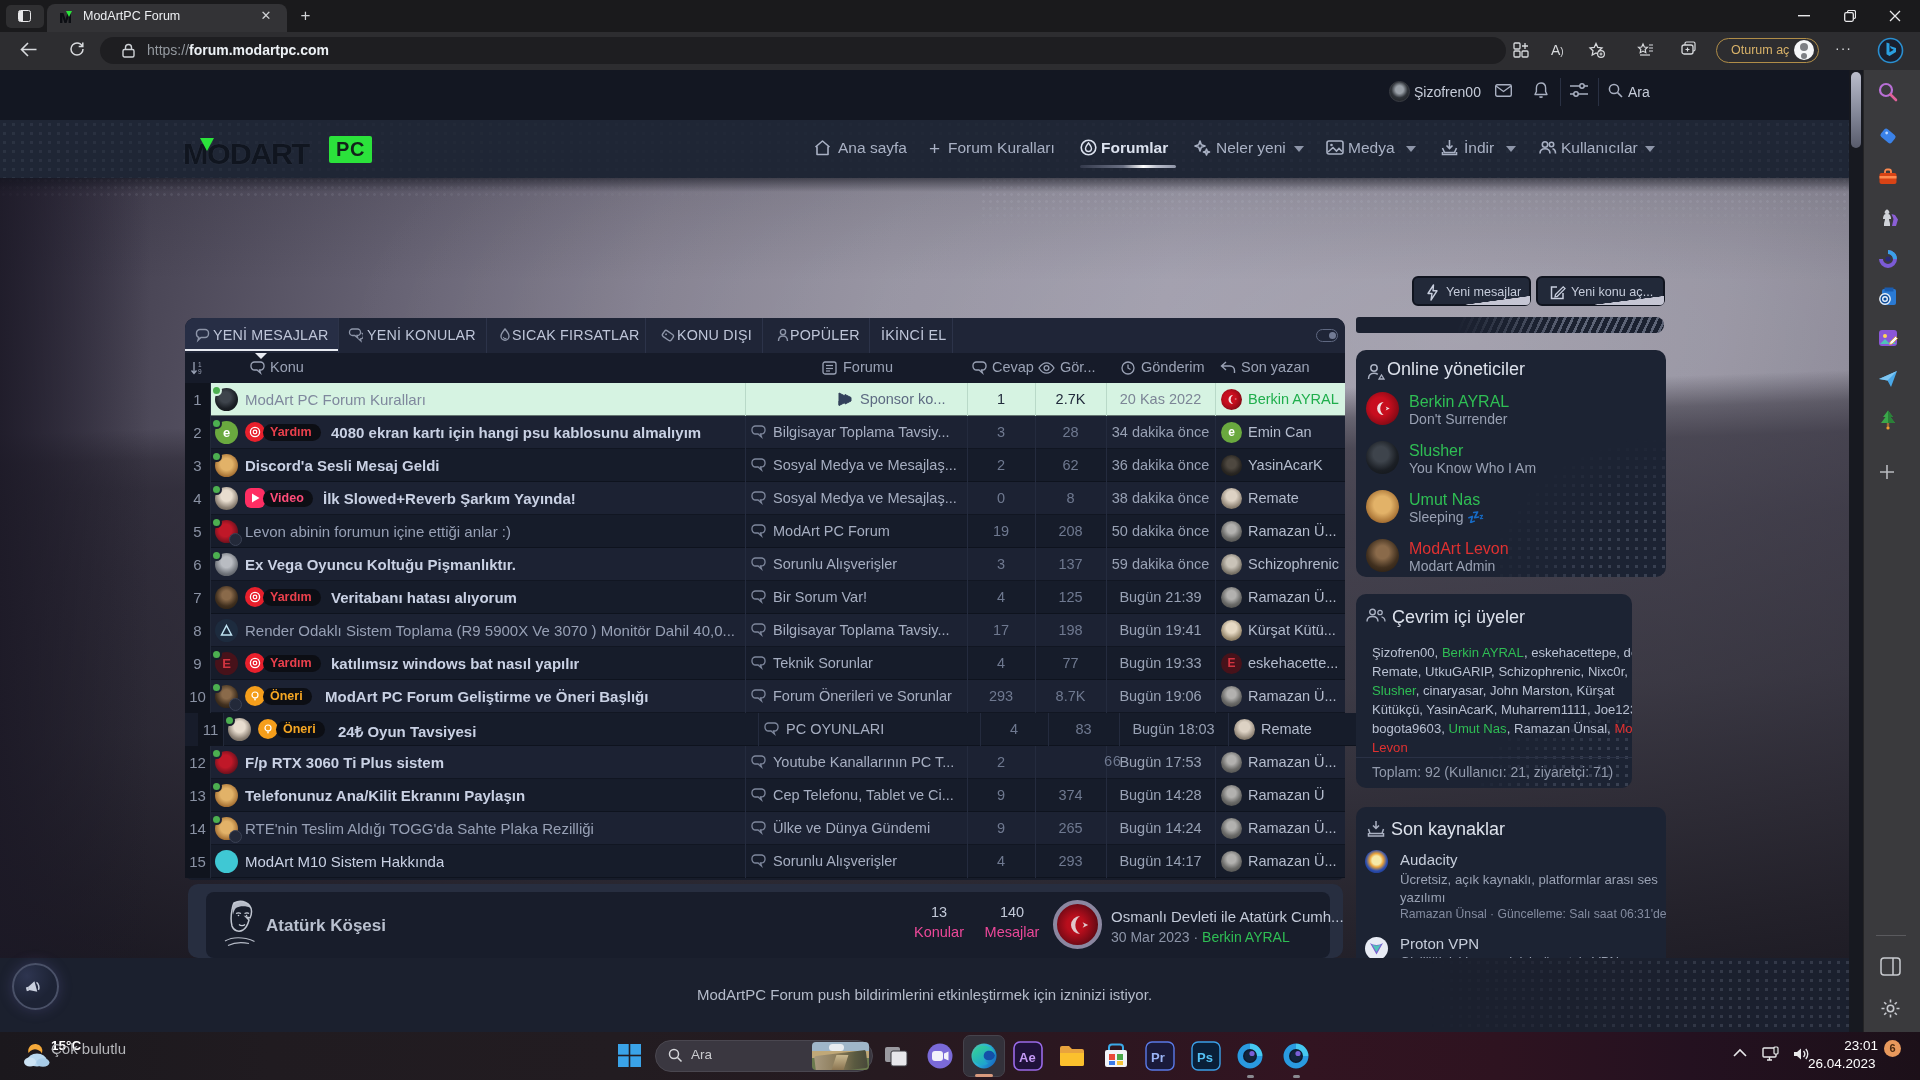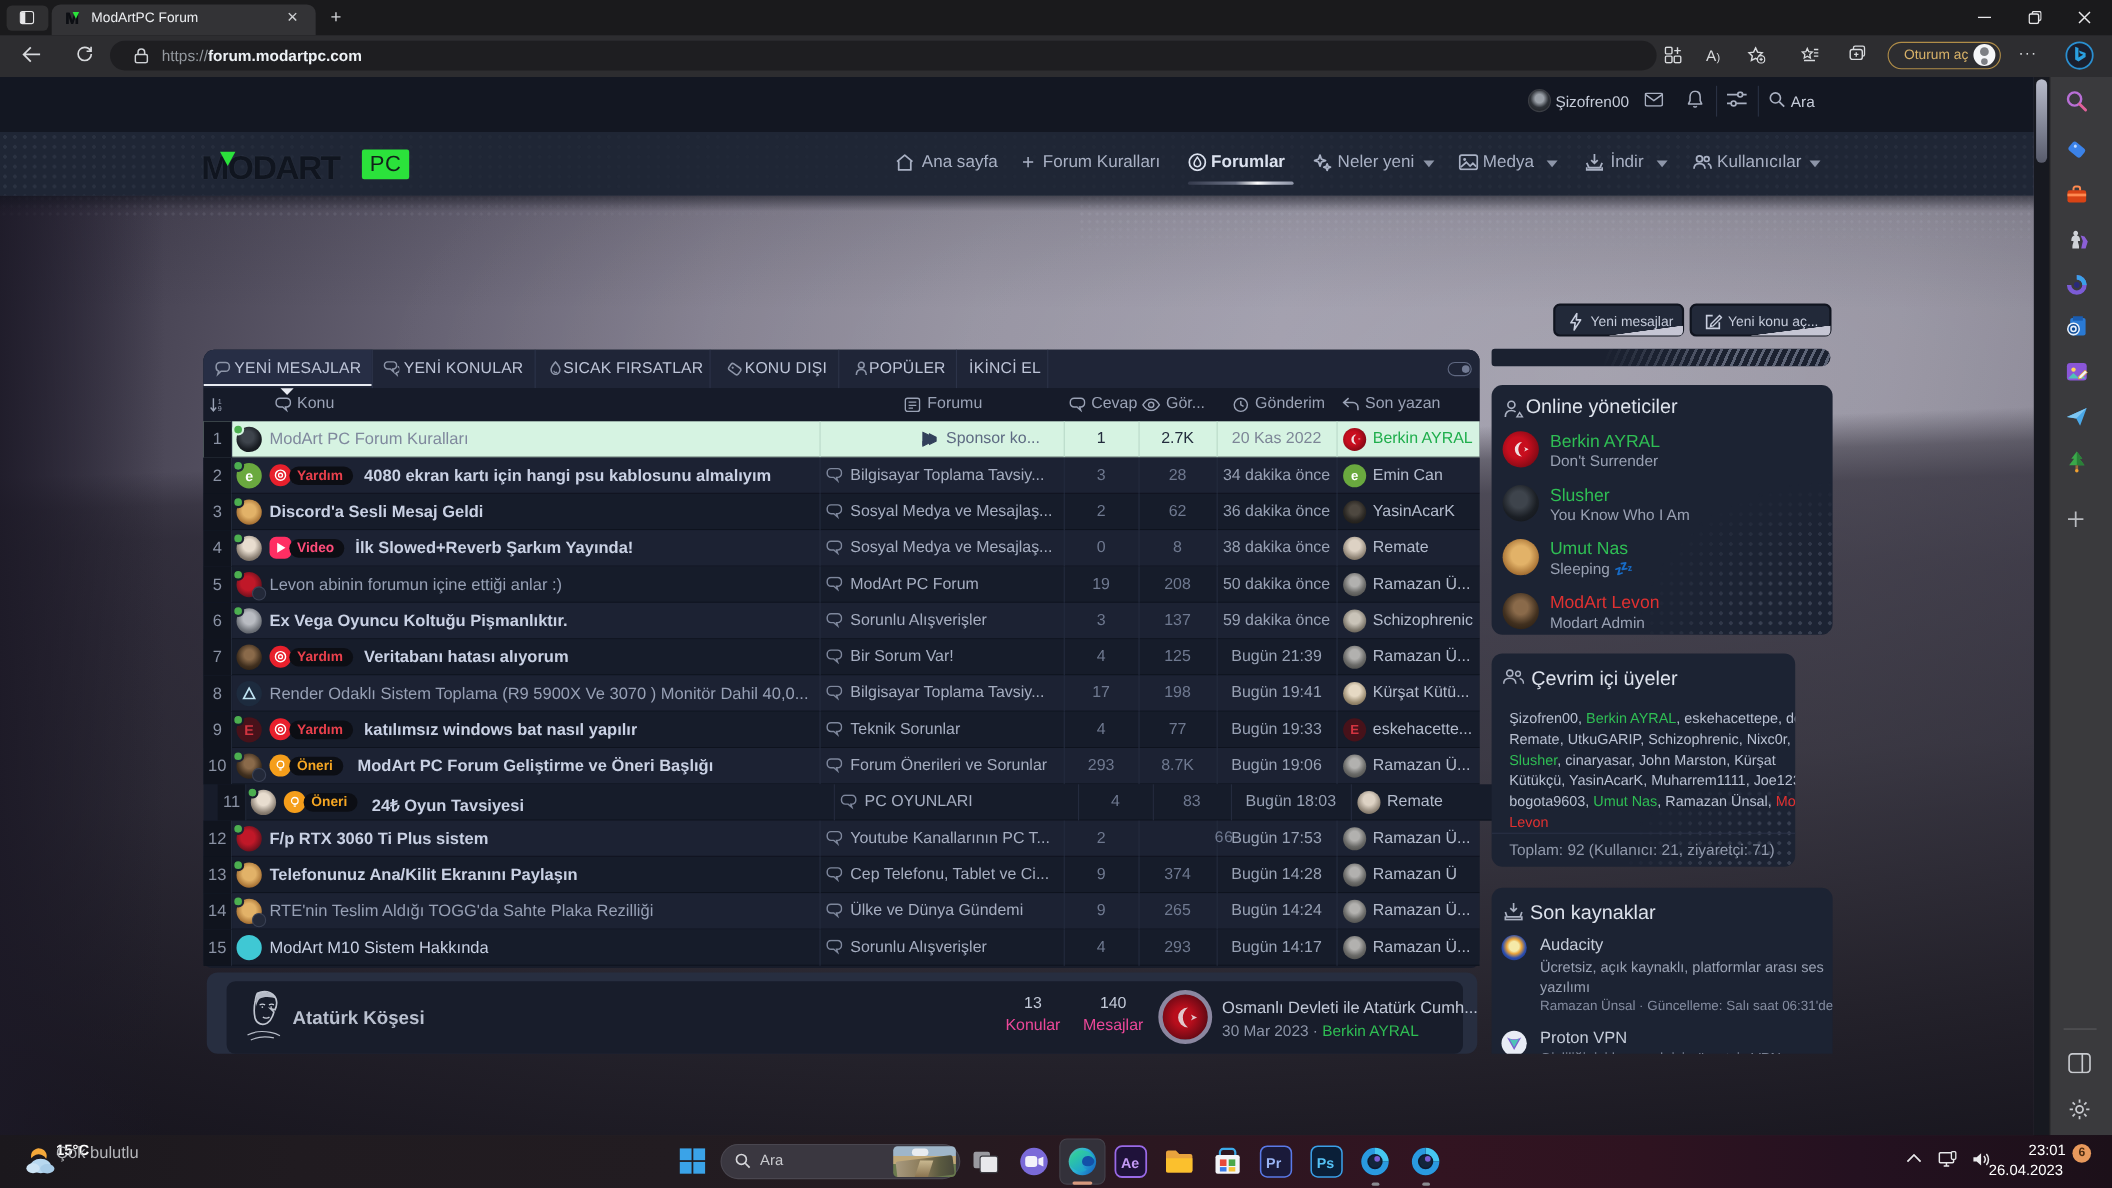--- a/index.html
+++ b/index.html
@@ -41,21 +41,21 @@
 }
 .dots{background-image:radial-gradient(circle, rgba(200,205,220,0.13) 1.3px, transparent 1.5px);background-size:7px 7px;}
 .userbar{left:0;top:0;width:1849px;height:50px;background:#131722;}
 .ubtext{font-size:14px;color:#c6ccd9;}
 .pheader{left:0;top:50px;width:1849px;height:58px;background:#1f2635;}
 .pheader .hdots{position:absolute;left:0;top:0;width:100%;height:100%;background-image:radial-gradient(circle, rgba(160,168,190,0.10) 1.5px, transparent 1.7px);background-size:9px 9px;-webkit-mask-image:linear-gradient(90deg,#000 0%,rgba(0,0,0,0.25) 18%,rgba(0,0,0,0.15) 45%,rgba(0,0,0,0.40) 75%,rgba(0,0,0,0.65) 100%);mask-image:linear-gradient(90deg,#000 0%,rgba(0,0,0,0.25) 18%,rgba(0,0,0,0.15) 45%,rgba(0,0,0,0.40) 75%,rgba(0,0,0,0.65) 100%);}
 .hdrshade{left:0;top:108px;width:1849px;height:14px;background:linear-gradient(180deg,rgba(16,18,28,0.55),rgba(16,18,28,0));}
 
 
 .logo-m{left:183px;top:67px;font-size:30px;font-weight:800;color:#10151f;letter-spacing:-1.5px;transform:scaleX(1.02);transform-origin:left;text-shadow:0 0 1px #3a4150;}
-.logo-pc{left:329px;top:66px;width:43px;height:27px;background:#2be23b;border-radius:2px;color:#12211a;font-weight:400;font-size:20px;text-align:center;line-height:27px;letter-spacing:0.5px;}
+.logo-pc{left:329px;top:66px;width:43px;height:27px;background:#2be23b;border-radius:2px;color:#12211a;font-weight:700;font-size:20px;text-align:center;line-height:27px;letter-spacing:0.5px;}
 .logo-tri{left:200px;top:68px;width:0;height:0;border-left:7.5px solid transparent;border-right:7.5px solid transparent;border-top:13px solid #2be23b;}
 
 
 .nav{font-size:15.5px;color:#a9b1c4;}
 .nav b{color:#dbe1ee;font-weight:700;}
 .navbar-underline{left:1080px;top:95px;width:96px;height:3px;border-radius:2px;background:linear-gradient(90deg,#343a4c 0%,#6a7083 45%,#ffffff 66%,#b9bdcb 80%,#8e94a6 100%);}
 .caret{width:0;height:0;border-left:5px solid transparent;border-right:5px solid transparent;border-top:6px solid #8d95a8;}
 
 
 .tcard{left:185px;top:248px;width:1160px;height:562px;border-radius:10px 10px 8px 8px;background:#171c2a;}
@@ -714,20 +714,32 @@
         <div class="ritem-d" style="top:64px;width:258px;">Ücretsiz, açık kaynaklı, platformlar arası ses yazılımı</div>
         <div class="ritem-m" style="top:100px;">Ramazan Ünsal · Güncelleme: Salı saat 06:31'de</div>
         <div class="av" style="left:9px;top:130px;width:23px;height:23px;background:#e8ecf5;"></div>
         <svg class="abs" style="left:13px;top:134px;" width="15" height="15" viewBox="0 0 15 15">
           <path d="M1 2 L7.5 13.5 L14 2 C11 4.5 4 4.5 1 2 Z" fill="#7a5fd0"></path>
           <path d="M3 3.2 L7.5 11 L12 3.2 C9.5 5 5.5 5 3 3.2 Z" fill="#4fc3b8"></path>
         </svg>
         <div class="ritem-t" style="top:128px;">Proton VPN</div>
         <div class="ritem-d" style="top:146px;width:258px;">Gizliliğinizi korumak için ücretsiz VPN</div>
       </div>
+      <div class="abs notif">
+        <div class="abs dots" style="right:0;top:0;width:420px;height:74px;background-image:radial-gradient(circle, rgba(150,158,180,0.20) 1.6px, transparent 1.8px);background-size:9px 9px;-webkit-mask-image:linear-gradient(90deg,transparent, #000 70%);mask-image:linear-gradient(90deg,transparent, #000 70%);"></div>
+        <div class="notifcirc"></div>
+        <svg class="abs" style="left:25px;top:18px;" width="22" height="21" viewBox="0 0 20 19">
+          <g transform="rotate(-15 10 10)">
+            <path d="M3 8 L10 4.5 L10 14.5 L3 11 Z" fill="#c9cfdd"></path>
+            <rect x="1" y="8" width="2.2" height="3.5" fill="#c9cfdd"></rect>
+            <path d="M11.5 6 C13 7.5 13 11.5 11.5 13" fill="none" stroke="#c9cfdd" stroke-width="1.4"></path>
+          </g>
+        </svg>
+        <div class="notiftext">ModArtPC Forum push bildirimlerini etkinleştirmek için izninizi istiyor.</div>
+      </div>
     </div>
     <div class="abs tabstrip"></div>
     <div class="abs wsbtn"></div>
     <div class="abs wsglyph"></div>
     <div class="abs tab"></div>
     <div class="abs" style="left:59px;top:9px;font-size:15px;font-weight:800;color:#0d0f14;text-shadow:0.5px 0 0 #0d0f14;">M</div>
     <div class="abs" style="left:66px;top:11px;width:0;height:0;border-left:3.5px solid transparent;border-right:3.5px solid transparent;border-top:6px solid #2be23b;"></div>
     <div class="abs tabtitle">ModArtPC Forum</div>
     <div class="abs tabx">✕</div>
     <div class="abs newtab">+</div>

